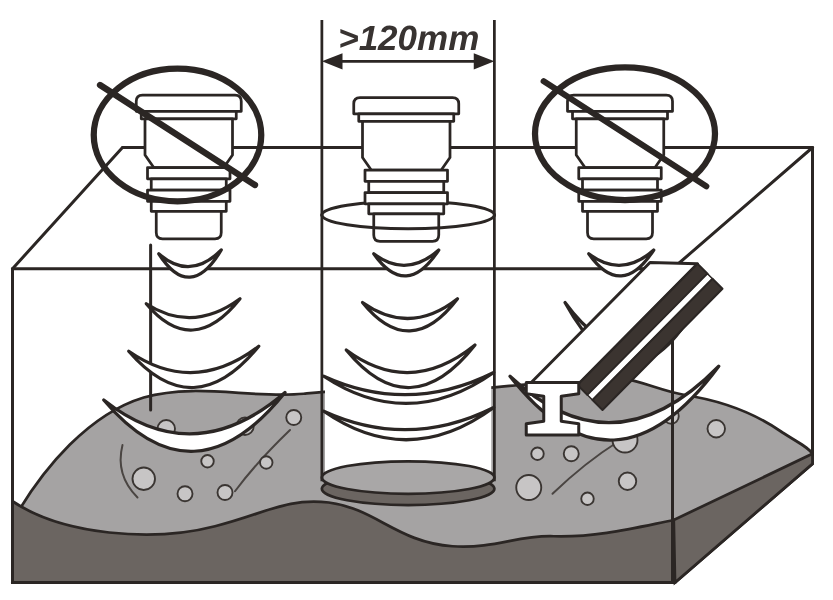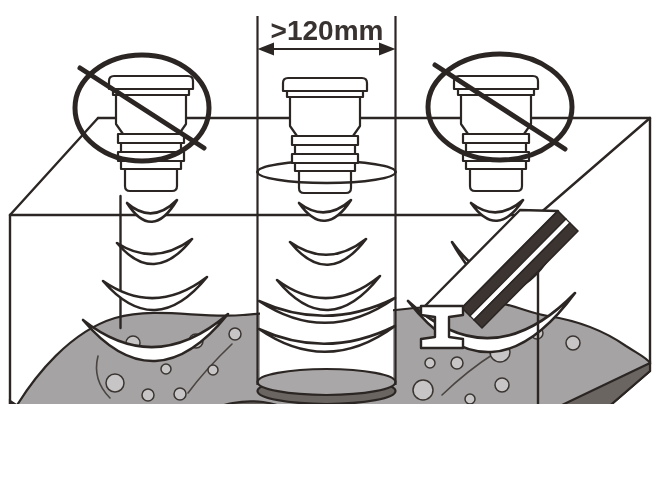--- a/index.html
+++ b/index.html
@@ -1,18 +1,18 @@
 <!DOCTYPE html>
 <html><head>
 <meta charset="utf-8">
 <style>
   :root{ --o:#2b2624; }
   html,body{ margin:0; padding:0; background:#ffffff; }
-  .stage{ width:666px; height:404px; position:relative; background:#fff;
-          font-family:"Liberation Sans", sans-serif; }
+  .stage{ width:666px; height:480px; position:relative; background:#fff;
+          font-family:"Liberation Sans", sans-serif;font-style:italic; }
   svg{ display:block; }
   .ln{ fill:none; stroke:var(--o); stroke-width:2.4; stroke-linecap:round; }
   .thin{ fill:none; stroke:#4a4542; stroke-width:1.6; stroke-linecap:round; }
   .cr{ fill:#ffffff; stroke:var(--o); stroke-width:2.6; stroke-linejoin:round; }
   .wh{ fill:#ffffff; stroke:var(--o); stroke-width:2.2; stroke-linejoin:round; }
   .proh{ fill:none; stroke:var(--o); stroke-width:5; stroke-linecap:round; }
   .dim{ fill:none; stroke:var(--o); stroke-width:2.2; }
   .dimtxt{ font-family:"Liberation Sans", sans-serif; font-size:28px; font-weight:700;
            fill:#383331; }
 </style>

